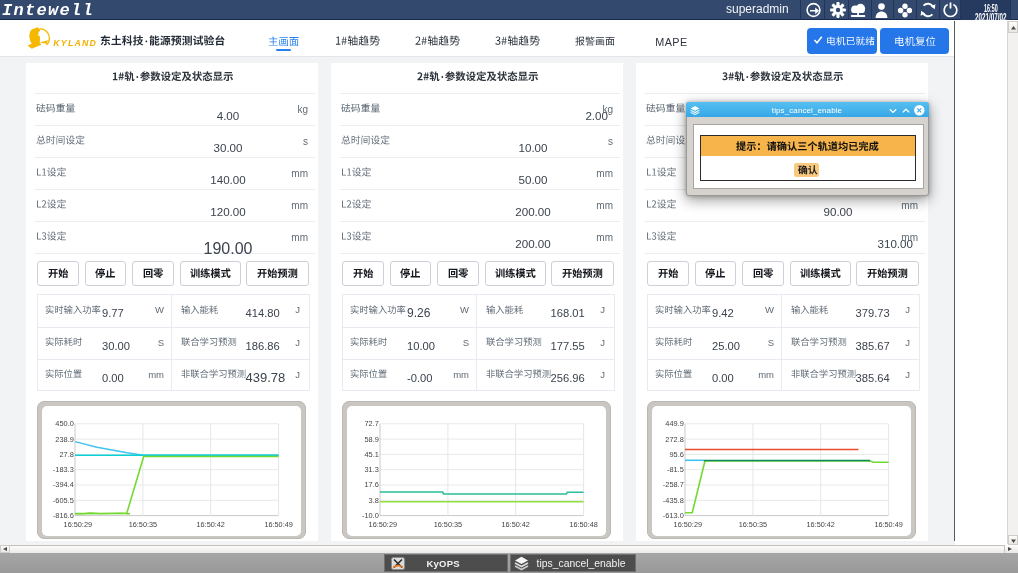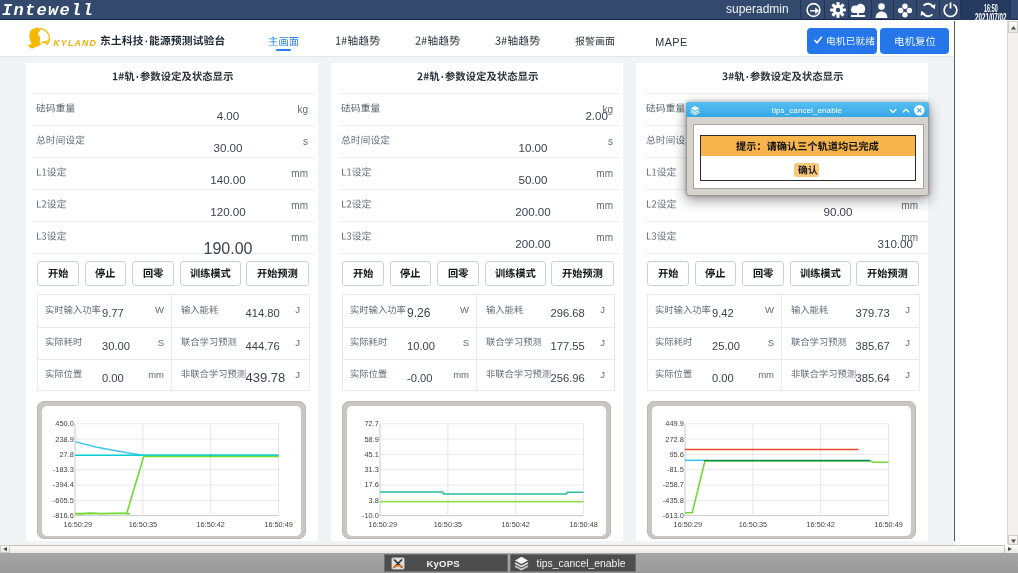--- a/index.html
+++ b/index.html
@@ -188,21 +188,21 @@
 <div style="position:absolute;left:245.5px;top:307.4px;font-size:11.2px;color:#3b434e;line-height:12.9px;font-family:'Liberation Sans',sans-serif;white-space:nowrap;">414.80</div>
 <div style="position:absolute;left:180px;top:305.4px;font-size:9.5px;color:#5f6a75;line-height:10.9px;font-family:'Liberation Sans',sans-serif;white-space:nowrap;width:120px;text-align:right;">J</div>
 <svg style="position:absolute;left:44.6px;top:337.2px;overflow:visible" width="37" height="11">
       <path d="M5 7.2C6.2 7.7 7.5 8.3 8.2 8.9L8.7 8.3C7.9 7.8 6.6 7.1 5.3 6.7ZM2.2 3C2.7 3.3 3.3 3.8 3.6 4.1L4 3.6C3.8 3.3 3.2 2.8 2.7 2.6ZM1.3 4.5C1.8 4.7 2.5 5.2 2.8 5.5L3.2 5C2.9 4.7 2.2 4.3 1.7 4ZM0.8 1.4V3.3H1.5V2.1H7.8V3.3H8.5V1.4H5.3C5.2 1.1 4.9 0.7 4.7 0.3L4 0.5C4.2 0.8 4.3 1.1 4.5 1.4ZM0.7 5.8V6.4H4C3.5 7.3 2.5 7.9 0.8 8.3C0.9 8.4 1.1 8.7 1.2 8.9C3.2 8.4 4.3 7.6 4.8 6.4H8.7V5.8H5C5.3 4.9 5.4 3.8 5.4 2.5H4.7C4.6 3.9 4.6 4.9 4.3 5.8Z M13.6 1.1V1.7H17.7V1.1ZM16.5 5.2C17 6.1 17.4 7.3 17.5 8L18.2 7.8C18 7.1 17.6 5.9 17.1 5ZM13.8 5C13.6 6 13.2 7 12.7 7.7C12.8 7.7 13.1 7.9 13.2 8C13.7 7.3 14.2 6.2 14.5 5.1ZM10.1 0.8V8.9H10.8V1.4H12.1C11.9 2 11.6 2.8 11.4 3.5C12.1 4.3 12.2 4.9 12.2 5.4C12.2 5.7 12.2 5.9 12 6C11.9 6.1 11.8 6.1 11.7 6.1C11.6 6.1 11.4 6.1 11.2 6.1C11.3 6.3 11.3 6.6 11.3 6.7C11.6 6.7 11.8 6.7 12 6.7C12.2 6.7 12.4 6.6 12.5 6.6C12.8 6.4 12.9 6 12.9 5.5C12.9 4.9 12.7 4.2 12 3.4C12.4 2.7 12.7 1.8 13 1L12.5 0.7L12.4 0.8ZM13.2 3.3V4H15.2V8C15.2 8.2 15.1 8.2 15 8.2C14.9 8.2 14.4 8.2 14 8.2C14.1 8.4 14.2 8.7 14.2 8.9C14.8 8.9 15.3 8.9 15.5 8.8C15.8 8.7 15.9 8.4 15.9 8V4H18.2V3.3Z M20.6 0.4V1.4H19.2V2H20.6V2.9H19.4V3.5H20.6V4.5H19V5.1H20.4C20 5.9 19.4 6.7 18.9 7.2C19 7.3 19.2 7.6 19.3 7.8C19.7 7.3 20.2 6.6 20.6 5.8V8.9H21.3V5.8C21.6 6.3 22 6.8 22.2 7.2L22.7 6.6C22.5 6.4 21.8 5.5 21.4 5.1H22.7V4.5H21.3V3.5H22.4V2.9H21.3V2H22.5V1.4H21.3V0.4ZM26.4 0.4C25.6 1 24.1 1.5 22.8 1.9C22.9 2 23 2.3 23 2.4C23.5 2.3 23.9 2.1 24.4 2V3.4L22.9 3.6L23 4.2L24.4 4V5.4L22.7 5.7L22.8 6.3L24.4 6.1V7.7C24.4 8.6 24.6 8.8 25.4 8.8C25.6 8.8 26.5 8.8 26.6 8.8C27.4 8.8 27.5 8.4 27.6 7.1C27.4 7.1 27.1 7 27 6.8C27 7.9 26.9 8.2 26.6 8.2C26.4 8.2 25.6 8.2 25.5 8.2C25.2 8.2 25.1 8.1 25.1 7.7V6L27.5 5.6L27.5 5L25.1 5.3V3.9L27.2 3.6L27.1 2.9L25.1 3.3V1.7C25.8 1.5 26.4 1.2 27 0.9Z M32.3 4C32.8 4.7 33.4 5.7 33.7 6.2L34.3 5.9C34 5.3 33.4 4.4 32.9 3.7ZM30.9 4.4V6.6H29.3V4.4ZM30.9 3.8H29.3V1.8H30.9ZM28.7 1.2V8H29.3V7.2H31.6V1.2ZM35 0.4V2.2H32V2.9H35V7.9C35 8.1 34.9 8.1 34.7 8.1C34.5 8.1 33.9 8.1 33.1 8.1C33.2 8.3 33.3 8.6 33.4 8.8C34.3 8.8 34.9 8.8 35.2 8.7C35.6 8.6 35.7 8.4 35.7 7.9V2.9H36.8V2.2H35.7V0.4Z" fill="#5f6a75"></path>
     </svg>
 <div style="position:absolute;left:102px;top:339.5px;font-size:11.2px;color:#3b434e;line-height:12.9px;font-family:'Liberation Sans',sans-serif;white-space:nowrap;">30.00</div>
 <div style="position:absolute;left:44px;top:337.5px;font-size:9.5px;color:#5f6a75;line-height:10.9px;font-family:'Liberation Sans',sans-serif;white-space:nowrap;width:120px;text-align:right;">S</div>
 <svg style="position:absolute;left:180.5px;top:337.2px;overflow:visible" width="56" height="11">
       <path d="M4.5 0.8C4.9 1.2 5.3 1.9 5.4 2.3L6 1.9C5.9 1.5 5.5 0.9 5.1 0.5ZM7.5 0.5C7.3 1.1 6.9 1.8 6.5 2.3H4.2V2.9H5.9V4.1L5.9 4.6H4V5.3H5.8C5.7 6.3 5.2 7.6 3.6 8.5C3.8 8.6 4.1 8.9 4.2 9C5.4 8.2 6 7.3 6.3 6.3C6.8 7.5 7.5 8.4 8.5 8.9C8.6 8.7 8.8 8.5 9 8.3C7.8 7.8 7 6.7 6.6 5.3H8.9V4.6H6.6L6.6 4.1V2.9H8.5V2.3H7.3C7.6 1.9 7.9 1.3 8.2 0.7ZM0.4 6.9 0.5 7.6 2.9 7.2V8.9H3.5V7.1L4.3 6.9L4.3 6.3L3.5 6.4V1.4H3.9V0.8H0.4V1.4H0.9V6.8ZM1.6 1.4H2.9V2.7H1.6ZM1.6 3.3H2.9V4.6H1.6ZM1.6 5.2H2.9V6.5L1.6 6.8Z M14.1 0.3C13.2 1.8 11.4 3 9.7 3.7C9.9 3.9 10.1 4.2 10.2 4.3C10.7 4.1 11.1 3.9 11.6 3.6V4.1H16.3V3.4C16.8 3.7 17.3 4 17.8 4.3C17.9 4 18.1 3.8 18.3 3.6C16.8 3 15.5 2.2 14.4 1.1L14.7 0.7ZM11.9 3.4C12.7 2.9 13.4 2.3 14 1.6C14.7 2.3 15.5 2.9 16.3 3.4ZM11.1 5.2V8.9H11.8V8.4H16.2V8.9H16.9V5.2ZM11.8 7.7V5.8H16.2V7.7Z M22.9 5V5.6H19.2V6.3H22.9V8.1C22.9 8.2 22.8 8.2 22.6 8.2C22.5 8.3 21.8 8.3 21.1 8.2C21.2 8.4 21.4 8.7 21.4 8.9C22.3 8.9 22.8 8.9 23.1 8.8C23.5 8.7 23.6 8.5 23.6 8.1V6.3H27.4V5.6H23.6V5.3C24.4 4.9 25.3 4.4 25.9 3.8L25.4 3.5L25.3 3.5H20.7V4.1H24.5C24 4.4 23.4 4.8 22.9 5ZM22.5 0.5C22.8 0.9 23.1 1.5 23.2 1.9H21.2L21.6 1.7C21.4 1.4 21 0.9 20.7 0.5L20.1 0.7C20.4 1.1 20.7 1.6 20.9 1.9H19.3V3.8H20V2.5H26.5V3.8H27.2V1.9H25.7C26 1.5 26.3 1.1 26.6 0.7L25.9 0.4C25.7 0.9 25.3 1.5 25 1.9H23.4L23.9 1.7C23.8 1.3 23.5 0.7 23.2 0.3Z M30 2.9C30.9 3.5 32 4.4 32.5 4.9L33 4.4C32.4 3.9 31.3 3 30.5 2.5ZM28.9 6.9 29.1 7.6C30.5 7.1 32.7 6.4 34.6 5.7L34.4 5.1C32.4 5.8 30.2 6.5 28.9 6.9ZM29 1.1V1.7H35.5C35.4 6 35.3 7.7 35 8C34.9 8.2 34.8 8.2 34.6 8.2C34.4 8.2 33.8 8.2 33.2 8.1C33.3 8.3 33.4 8.6 33.4 8.8C33.9 8.9 34.5 8.9 34.9 8.8C35.2 8.8 35.5 8.7 35.7 8.4C36 7.9 36.1 6.3 36.2 1.5C36.2 1.3 36.2 1.1 36.2 1.1Z M43.4 3.6V5.4C43.4 6.4 43.2 7.7 41 8.4C41.2 8.5 41.4 8.7 41.4 8.9C43.8 8 44.1 6.6 44.1 5.4V3.6ZM43.9 7.4C44.5 7.8 45.3 8.5 45.6 8.9L46.1 8.4C45.8 8 45 7.4 44.4 6.9ZM38 2.5C38.6 2.9 39.3 3.4 39.8 3.8H37.6V4.4H39.1V8.1C39.1 8.2 39.1 8.2 38.9 8.2C38.8 8.2 38.4 8.2 37.9 8.2C38 8.4 38.1 8.7 38.1 8.9C38.7 8.9 39.2 8.9 39.4 8.8C39.7 8.7 39.8 8.5 39.8 8.1V4.4H40.8C40.6 4.9 40.4 5.4 40.2 5.8L40.8 5.9C41 5.4 41.3 4.6 41.5 3.9L41.1 3.8L41 3.8H40.4L40.6 3.6C40.3 3.4 40 3.2 39.7 3C40.3 2.5 40.9 1.7 41.3 1.1L40.8 0.8L40.7 0.8H37.7V1.4H40.3C40 1.9 39.6 2.3 39.2 2.6L38.4 2.1ZM41.9 2.3V6.8H42.5V3H45.1V6.8H45.7V2.3H43.9L44.3 1.4H46.1V0.8H41.5V1.4H43.5C43.4 1.7 43.3 2.1 43.3 2.3Z M51 7.3C51.5 7.8 52 8.4 52.3 8.9L52.8 8.5C52.5 8.1 51.9 7.5 51.5 7.1ZM49.4 0.9V6.8H50V1.5H52V6.7H52.5V0.9ZM54.6 0.5V8.1C54.6 8.3 54.5 8.3 54.4 8.3C54.2 8.3 53.8 8.3 53.3 8.3C53.4 8.5 53.5 8.7 53.5 8.9C54.2 8.9 54.6 8.9 54.8 8.8C55 8.7 55.1 8.5 55.1 8.1V0.5ZM53.3 1.2V6.8H53.8V1.2ZM50.6 2.1V5.4C50.6 6.5 50.5 7.7 48.9 8.5C49 8.6 49.2 8.8 49.3 8.9C50.9 8.1 51.2 6.7 51.2 5.4V2.1ZM47.3 1C47.8 1.3 48.4 1.7 48.8 2L49.2 1.4C48.9 1.2 48.2 0.7 47.7 0.5ZM46.9 3.5C47.4 3.8 48 4.2 48.4 4.5L48.8 3.9C48.4 3.6 47.8 3.2 47.3 3ZM47 8.4 47.7 8.8C48.1 8 48.5 6.8 48.9 5.8L48.3 5.5C47.9 6.5 47.4 7.7 47 8.4Z" fill="#5f6a75"></path>
     </svg>
-<div style="position:absolute;left:245.5px;top:339.5px;font-size:11.2px;color:#3b434e;line-height:12.9px;font-family:'Liberation Sans',sans-serif;white-space:nowrap;">444.76</div>
+<div style="position:absolute;left:245.5px;top:339.5px;font-size:11.2px;color:#3b434e;line-height:12.9px;font-family:'Liberation Sans',sans-serif;white-space:nowrap;">186.86</div>
 <div style="position:absolute;left:180px;top:337.5px;font-size:9.5px;color:#5f6a75;line-height:10.9px;font-family:'Liberation Sans',sans-serif;white-space:nowrap;width:120px;text-align:right;">J</div>
 <svg style="position:absolute;left:44.6px;top:369.3px;overflow:visible" width="37" height="11">
       <path d="M5 7.2C6.2 7.7 7.5 8.3 8.2 8.9L8.7 8.3C7.9 7.8 6.6 7.1 5.3 6.7ZM2.2 3C2.7 3.3 3.3 3.8 3.6 4.1L4 3.6C3.8 3.3 3.2 2.8 2.7 2.6ZM1.3 4.5C1.8 4.7 2.5 5.2 2.8 5.5L3.2 5C2.9 4.7 2.2 4.3 1.7 4ZM0.8 1.4V3.3H1.5V2.1H7.8V3.3H8.5V1.4H5.3C5.2 1.1 4.9 0.7 4.7 0.3L4 0.5C4.2 0.8 4.3 1.1 4.5 1.4ZM0.7 5.8V6.4H4C3.5 7.3 2.5 7.9 0.8 8.3C0.9 8.4 1.1 8.7 1.2 8.9C3.2 8.4 4.3 7.6 4.8 6.4H8.7V5.8H5C5.3 4.9 5.4 3.8 5.4 2.5H4.7C4.6 3.9 4.6 4.9 4.3 5.8Z M13.6 1.1V1.7H17.7V1.1ZM16.5 5.2C17 6.1 17.4 7.3 17.5 8L18.2 7.8C18 7.1 17.6 5.9 17.1 5ZM13.8 5C13.6 6 13.2 7 12.7 7.7C12.8 7.7 13.1 7.9 13.2 8C13.7 7.3 14.2 6.2 14.5 5.1ZM10.1 0.8V8.9H10.8V1.4H12.1C11.9 2 11.6 2.8 11.4 3.5C12.1 4.3 12.2 4.9 12.2 5.4C12.2 5.7 12.2 5.9 12 6C11.9 6.1 11.8 6.1 11.7 6.1C11.6 6.1 11.4 6.1 11.2 6.1C11.3 6.3 11.3 6.6 11.3 6.7C11.6 6.7 11.8 6.7 12 6.7C12.2 6.7 12.4 6.6 12.5 6.6C12.8 6.4 12.9 6 12.9 5.5C12.9 4.9 12.7 4.2 12 3.4C12.4 2.7 12.7 1.8 13 1L12.5 0.7L12.4 0.8ZM13.2 3.3V4H15.2V8C15.2 8.2 15.1 8.2 15 8.2C14.9 8.2 14.4 8.2 14 8.2C14.1 8.4 14.2 8.7 14.2 8.9C14.8 8.9 15.3 8.9 15.5 8.8C15.8 8.7 15.9 8.4 15.9 8V4H18.2V3.3Z M22 2.1V2.7H27.1V2.1ZM22.6 3.5C22.9 4.7 23.2 6.5 23.3 7.4L24 7.2C23.9 6.3 23.6 4.6 23.3 3.3ZM23.9 0.5C24.1 0.9 24.3 1.6 24.3 2L25 1.8C24.9 1.4 24.7 0.8 24.6 0.3ZM21.6 7.9V8.5H27.5V7.9H25.6C25.9 6.6 26.3 4.8 26.5 3.4L25.8 3.2C25.6 4.6 25.3 6.6 24.9 7.9ZM21.3 0.4C20.7 1.8 19.9 3.2 19 4.1C19.1 4.3 19.3 4.6 19.4 4.8C19.7 4.5 20 4.1 20.3 3.7V8.9H21V2.6C21.3 2 21.7 1.3 21.9 0.6Z M34 1.2H35.5V2.1H34ZM31.8 1.2H33.3V2.1H31.8ZM29.7 1.2H31.1V2.1H29.7ZM29.7 4.2V8.1H28.4V8.6H36.7V8.1H35.4V4.2H32.5L32.6 3.7H36.5V3.1H32.7L32.8 2.6H36.2V0.7H29V2.6H32.1L32 3.1H28.5V3.7H32L31.8 4.2ZM30.3 8.1V7.6H34.7V8.1ZM30.3 5.6H34.7V6.2H30.3ZM30.3 5.2V4.7H34.7V5.2ZM30.3 6.6H34.7V7.1H30.3Z" fill="#5f6a75"></path>
     </svg>
 <div style="position:absolute;left:102px;top:371.59999999999997px;font-size:11.2px;color:#3b434e;line-height:12.9px;font-family:'Liberation Sans',sans-serif;white-space:nowrap;">0.00</div>
 <div style="position:absolute;left:44px;top:369.59999999999997px;font-size:9.5px;color:#5f6a75;line-height:10.9px;font-family:'Liberation Sans',sans-serif;white-space:nowrap;width:120px;text-align:right;">mm</div>
 <svg style="position:absolute;left:180.5px;top:369.3px;overflow:visible" width="65" height="11">
       <path d="M5.4 0.4V8.9H6.1V6.7H8.9V6H6.1V4.5H8.6V3.9H6.1V2.5H8.8V1.8H6.1V0.4ZM0.5 6V6.7H3.3V8.9H4V0.4H3.3V1.8H0.7V2.5H3.3V3.9H0.9V4.5H3.3V6Z M13.8 0.8C14.2 1.2 14.6 1.9 14.7 2.3L15.3 1.9C15.2 1.5 14.8 0.9 14.4 0.5ZM16.8 0.5C16.6 1.1 16.2 1.8 15.8 2.3H13.5V2.9H15.2V4.1L15.2 4.6H13.3V5.3H15.1C15 6.3 14.5 7.6 12.9 8.5C13.1 8.6 13.4 8.9 13.5 9C14.7 8.2 15.3 7.3 15.6 6.3C16.1 7.5 16.8 8.4 17.8 8.9C17.9 8.7 18.1 8.5 18.3 8.3C17.1 7.8 16.3 6.7 15.9 5.3H18.2V4.6H15.9L15.9 4.1V2.9H17.8V2.3H16.6C16.9 1.9 17.2 1.3 17.5 0.7ZM9.7 6.9 9.8 7.6 12.2 7.2V8.9H12.8V7.1L13.6 6.9L13.6 6.3L12.8 6.4V1.4H13.2V0.8H9.7V1.4H10.2V6.8ZM10.9 1.4H12.2V2.7H10.9ZM10.9 3.3H12.2V4.6H10.9ZM10.9 5.2H12.2V6.5L10.9 6.8Z M23.4 0.3C22.5 1.8 20.7 3 19 3.7C19.2 3.9 19.4 4.2 19.5 4.3C20 4.1 20.4 3.9 20.9 3.6V4.1H25.6V3.4C26.1 3.7 26.6 4 27.1 4.3C27.2 4 27.4 3.8 27.6 3.6C26.1 3 24.8 2.2 23.7 1.1L24 0.7ZM21.2 3.4C22 2.9 22.7 2.3 23.3 1.6C24 2.3 24.8 2.9 25.6 3.4ZM20.4 5.2V8.9H21.1V8.4H25.5V8.9H26.2V5.2ZM21.1 7.7V5.8H25.5V7.7Z M32.2 5V5.6H28.5V6.3H32.2V8.1C32.2 8.2 32.1 8.2 31.9 8.2C31.8 8.3 31.1 8.3 30.4 8.2C30.5 8.4 30.7 8.7 30.7 8.9C31.6 8.9 32.1 8.9 32.4 8.8C32.8 8.7 32.9 8.5 32.9 8.1V6.3H36.7V5.6H32.9V5.3C33.7 4.9 34.6 4.4 35.2 3.8L34.7 3.5L34.6 3.5H30V4.1H33.8C33.3 4.4 32.7 4.8 32.2 5ZM31.8 0.5C32.1 0.9 32.4 1.5 32.6 1.9H30.5L30.9 1.7C30.7 1.4 30.3 0.9 30 0.5L29.4 0.7C29.7 1.1 30 1.6 30.2 1.9H28.6V3.8H29.3V2.5H35.8V3.8H36.5V1.9H35C35.3 1.5 35.6 1.1 35.9 0.7L35.2 0.4C35 0.9 34.6 1.5 34.3 1.9H32.7L33.2 1.7C33.1 1.3 32.8 0.7 32.5 0.3Z M39.3 2.9C40.2 3.5 41.3 4.4 41.8 4.9L42.3 4.4C41.7 3.9 40.6 3 39.8 2.5ZM38.2 6.9 38.4 7.6C39.8 7.1 42 6.4 43.9 5.7L43.7 5.1C41.7 5.8 39.5 6.5 38.2 6.9ZM38.3 1.1V1.7H44.8C44.7 6 44.6 7.7 44.3 8C44.2 8.2 44.1 8.2 43.9 8.2C43.7 8.2 43.1 8.2 42.5 8.1C42.6 8.3 42.7 8.6 42.7 8.8C43.2 8.9 43.8 8.9 44.2 8.8C44.5 8.8 44.8 8.7 45 8.4C45.3 7.9 45.4 6.3 45.5 1.5C45.5 1.3 45.5 1.1 45.5 1.1Z M52.7 3.6V5.4C52.7 6.4 52.5 7.7 50.3 8.4C50.5 8.5 50.7 8.7 50.7 8.9C53.1 8 53.4 6.6 53.4 5.4V3.6ZM53.2 7.4C53.8 7.8 54.6 8.5 54.9 8.9L55.4 8.4C55.1 8 54.3 7.4 53.7 6.9ZM47.3 2.5C47.9 2.9 48.6 3.4 49.1 3.8H46.9V4.4H48.4V8.1C48.4 8.2 48.4 8.2 48.2 8.2C48.1 8.2 47.7 8.2 47.2 8.2C47.3 8.4 47.4 8.7 47.4 8.9C48 8.9 48.5 8.9 48.7 8.8C49 8.7 49.1 8.5 49.1 8.1V4.4H50.1C49.9 4.9 49.7 5.4 49.5 5.8L50.1 5.9C50.3 5.4 50.6 4.6 50.8 3.9L50.4 3.8L50.3 3.8H49.7L49.9 3.6C49.6 3.4 49.3 3.2 49 3C49.6 2.5 50.2 1.7 50.6 1.1L50.1 0.8L50 0.8H47V1.4H49.6C49.3 1.9 48.9 2.3 48.5 2.6L47.7 2.1ZM51.1 2.3V6.8H51.8V3H54.4V6.8H55V2.3H53.2L53.6 1.4H55.4V0.8H50.8V1.4H52.8C52.7 1.7 52.6 2.1 52.6 2.3Z M60.3 7.3C60.8 7.8 61.3 8.4 61.6 8.9L62.1 8.5C61.8 8.1 61.2 7.5 60.8 7.1ZM58.7 0.9V6.8H59.3V1.5H61.3V6.7H61.8V0.9ZM63.9 0.5V8.1C63.9 8.3 63.8 8.3 63.7 8.3C63.5 8.3 63.1 8.3 62.6 8.3C62.7 8.5 62.8 8.7 62.8 8.9C63.5 8.9 63.9 8.9 64.1 8.8C64.3 8.7 64.4 8.5 64.4 8.1V0.5ZM62.6 1.2V6.8H63.1V1.2ZM59.9 2.1V5.4C59.9 6.5 59.8 7.7 58.2 8.5C58.3 8.6 58.5 8.8 58.6 8.9C60.2 8.1 60.5 6.7 60.5 5.4V2.1ZM56.6 1C57.1 1.3 57.7 1.7 58.1 2L58.5 1.4C58.2 1.2 57.5 0.7 57 0.5ZM56.2 3.5C56.7 3.8 57.3 4.2 57.7 4.5L58.1 3.9C57.7 3.6 57.1 3.2 56.6 3ZM56.3 8.4 57 8.8C57.4 8 57.8 6.8 58.2 5.8L57.6 5.5C57.2 6.5 56.7 7.7 56.3 8.4Z" fill="#5f6a75"></path>
     </svg>
 <div style="position:absolute;left:245.5px;top:371.59999999999997px;font-size:13px;color:#3b434e;line-height:12.9px;font-family:'Liberation Sans',sans-serif;white-space:nowrap;">439.78</div>
@@ -269,21 +269,21 @@
 <div style="position:absolute;left:341.9px;top:326.5px;width:273.1px;height:1px;background:#e7eaf0;"></div>
 <div style="position:absolute;left:341.9px;top:358.59999999999997px;width:273.1px;height:1px;background:#e7eaf0;"></div>
 <svg style="position:absolute;left:349.6px;top:305.1px;overflow:visible" width="56" height="11">
       <path d="M5 7.2C6.2 7.7 7.5 8.3 8.2 8.9L8.7 8.3C7.9 7.8 6.6 7.1 5.3 6.7ZM2.2 3C2.7 3.3 3.3 3.8 3.6 4.1L4 3.6C3.8 3.3 3.2 2.8 2.7 2.6ZM1.3 4.5C1.8 4.7 2.5 5.2 2.8 5.5L3.2 5C2.9 4.7 2.2 4.3 1.7 4ZM0.8 1.4V3.3H1.5V2.1H7.8V3.3H8.5V1.4H5.3C5.2 1.1 4.9 0.7 4.7 0.3L4 0.5C4.2 0.8 4.3 1.1 4.5 1.4ZM0.7 5.8V6.4H4C3.5 7.3 2.5 7.9 0.8 8.3C0.9 8.4 1.1 8.7 1.2 8.9C3.2 8.4 4.3 7.6 4.8 6.4H8.7V5.8H5C5.3 4.9 5.4 3.8 5.4 2.5H4.7C4.6 3.9 4.6 4.9 4.3 5.8Z M13.7 4C14.2 4.7 14.8 5.7 15.1 6.2L15.7 5.9C15.4 5.3 14.8 4.4 14.3 3.7ZM12.3 4.4V6.6H10.7V4.4ZM12.3 3.8H10.7V1.8H12.3ZM10.1 1.2V8H10.7V7.2H13V1.2ZM16.4 0.4V2.2H13.4V2.9H16.4V7.9C16.4 8.1 16.3 8.1 16.1 8.1C15.9 8.1 15.3 8.1 14.5 8.1C14.6 8.3 14.7 8.6 14.8 8.8C15.7 8.8 16.3 8.8 16.6 8.7C17 8.6 17.1 8.4 17.1 7.9V2.9H18.2V2.2H17.1V0.4Z M25.4 4V7.4H26V4ZM26.6 3.7V8.1C26.6 8.2 26.6 8.3 26.5 8.3C26.3 8.3 26 8.3 25.5 8.3C25.6 8.4 25.7 8.7 25.7 8.8C26.3 8.8 26.7 8.8 26.9 8.7C27.1 8.6 27.2 8.5 27.2 8.1V3.7ZM19.3 5.1C19.3 5 19.6 5 19.9 5H20.6V6.3C20 6.4 19.4 6.5 19 6.6L19.1 7.3L20.6 6.9V8.9H21.3V6.8L22 6.5L22 6L21.3 6.1V5H22V4.3H21.3V2.9H20.6V4.3H19.8C20.1 3.7 20.3 2.9 20.5 2.1H22V1.5H20.6C20.7 1.2 20.7 0.8 20.8 0.5L20.1 0.4C20.1 0.7 20.1 1.1 20 1.5H19V2.1H19.9C19.7 2.9 19.5 3.5 19.4 3.8C19.3 4.2 19.2 4.5 19 4.5C19.1 4.7 19.2 5 19.3 5.1ZM24.7 0.3C24.1 1.3 23 2.2 21.8 2.8C22 2.9 22.2 3.1 22.3 3.3C22.5 3.2 22.8 3 23 2.8V3.2H26.5V2.8C26.7 2.9 27 3.1 27.2 3.2C27.3 3 27.5 2.8 27.7 2.6C26.7 2.2 25.8 1.7 25.1 0.9L25.3 0.6ZM23.3 2.7C23.8 2.3 24.3 1.8 24.7 1.4C25.2 1.9 25.7 2.3 26.3 2.7ZM24.3 4.4V5.1H23V4.4ZM22.5 3.9V8.9H23V7H24.3V8.2C24.3 8.3 24.3 8.3 24.2 8.3C24.1 8.3 23.9 8.3 23.6 8.3C23.7 8.5 23.8 8.7 23.8 8.9C24.2 8.9 24.5 8.9 24.7 8.8C24.8 8.7 24.9 8.5 24.9 8.2V3.9ZM23 5.7H24.3V6.4H23Z M30.6 1.2C31.3 1.6 31.7 2.1 32.1 2.7C31.5 5.3 30.4 7.2 28.3 8.3C28.5 8.4 28.8 8.7 28.9 8.9C30.8 7.8 32 6.1 32.7 3.6C33.7 5.5 34.4 7.6 36.5 8.8C36.6 8.6 36.7 8.2 36.9 8C33.8 6.2 34 2.7 31.1 0.6Z M37.6 6.5 37.7 7.2C38.7 6.9 40.1 6.6 41.3 6.2L41.2 5.5L39.7 5.9V2.1H41.1V1.5H37.7V2.1H39.1V6.1C38.5 6.3 38 6.4 37.6 6.5ZM42.8 0.5C42.8 1.2 42.7 1.9 42.7 2.5H41.2V3.2H42.7C42.6 5.4 42 7.3 40.1 8.4C40.2 8.5 40.5 8.8 40.6 8.9C42.7 7.7 43.2 5.6 43.4 3.2H45.2C45.1 6.5 45 7.7 44.7 8C44.6 8.2 44.5 8.2 44.3 8.2C44.1 8.2 43.6 8.2 43 8.1C43.1 8.3 43.2 8.6 43.2 8.8C43.7 8.8 44.3 8.9 44.6 8.8C44.9 8.8 45.1 8.7 45.3 8.5C45.7 8 45.8 6.7 45.9 2.8C45.9 2.8 45.9 2.5 45.9 2.5H43.4C43.4 1.9 43.4 1.2 43.4 0.5Z M54.2 2.2C53.9 2.6 53.3 3.1 52.9 3.4L53.4 3.7C53.8 3.4 54.4 3 54.8 2.6ZM47 5 47.4 5.6C48 5.3 48.8 4.9 49.5 4.5L49.3 4C48.5 4.4 47.6 4.8 47 5ZM47.3 2.6C47.8 2.9 48.4 3.4 48.7 3.7L49.2 3.3C48.9 3 48.3 2.5 47.8 2.2ZM52.8 4.4C53.4 4.8 54.2 5.3 54.6 5.7L55.1 5.3C54.7 4.9 53.9 4.4 53.3 4ZM47 6.3V7H50.8V8.9H51.5V7H55.3V6.3H51.5V5.5H50.8V6.3ZM50.5 0.5C50.7 0.7 50.9 1 51 1.2H47.2V1.9H50.6C50.3 2.3 50 2.7 49.9 2.8C49.7 3 49.6 3.1 49.4 3.1C49.5 3.3 49.6 3.6 49.6 3.7C49.8 3.6 50 3.6 51.1 3.5C50.6 4 50.2 4.3 50 4.5C49.7 4.7 49.5 4.9 49.3 4.9C49.3 5.1 49.4 5.4 49.5 5.5C49.7 5.5 50 5.4 52.4 5.2C52.5 5.4 52.6 5.5 52.7 5.7L53.2 5.4C53 5 52.6 4.3 52.1 3.9L51.6 4.1C51.8 4.2 51.9 4.5 52.1 4.7L50.4 4.8C51.3 4.1 52.1 3.3 52.8 2.5L52.2 2.1C52.1 2.4 51.8 2.7 51.6 2.9L50.4 3C50.7 2.7 51 2.3 51.3 1.9H55.3V1.2H51.8C51.7 0.9 51.4 0.6 51.2 0.3Z" fill="#5f6a75"></path>
     </svg>
 <div style="position:absolute;left:407px;top:307.4px;font-size:12px;color:#3b434e;line-height:12.9px;font-family:'Liberation Sans',sans-serif;white-space:nowrap;">9.26</div>
 <div style="position:absolute;left:349px;top:305.4px;font-size:9.5px;color:#5f6a75;line-height:10.9px;font-family:'Liberation Sans',sans-serif;white-space:nowrap;width:120px;text-align:right;">W</div>
 <svg style="position:absolute;left:485.5px;top:305.1px;overflow:visible" width="37" height="11">
       <path d="M6.8 4V7.4H7.4V4ZM8 3.7V8.1C8 8.2 8 8.3 7.9 8.3C7.7 8.3 7.4 8.3 6.9 8.3C7 8.4 7.1 8.7 7.1 8.8C7.7 8.8 8.1 8.8 8.3 8.7C8.5 8.6 8.6 8.5 8.6 8.1V3.7ZM0.7 5.1C0.7 5 1 5 1.3 5H2V6.3C1.4 6.4 0.8 6.5 0.4 6.6L0.5 7.3L2 6.9V8.9H2.7V6.8L3.4 6.5L3.4 6L2.7 6.1V5H3.4V4.3H2.7V2.9H2V4.3H1.2C1.5 3.7 1.7 2.9 1.9 2.1H3.4V1.5H2C2.1 1.2 2.1 0.8 2.2 0.5L1.5 0.4C1.5 0.7 1.5 1.1 1.4 1.5H0.4V2.1H1.3C1.1 2.9 0.9 3.5 0.8 3.8C0.7 4.2 0.6 4.5 0.4 4.5C0.5 4.7 0.6 5 0.7 5.1ZM6.1 0.3C5.5 1.3 4.4 2.2 3.2 2.8C3.4 2.9 3.6 3.1 3.7 3.3C3.9 3.2 4.2 3 4.4 2.8V3.2H7.9V2.8C8.1 2.9 8.4 3.1 8.6 3.2C8.7 3 8.9 2.8 9.1 2.6C8.1 2.2 7.2 1.7 6.5 0.9L6.7 0.6ZM4.7 2.7C5.2 2.3 5.7 1.8 6.1 1.4C6.6 1.9 7.1 2.3 7.7 2.7ZM5.7 4.4V5.1H4.4V4.4ZM3.9 3.9V8.9H4.4V7H5.7V8.2C5.7 8.3 5.7 8.3 5.6 8.3C5.5 8.3 5.3 8.3 5 8.3C5.1 8.5 5.2 8.7 5.2 8.9C5.6 8.9 5.9 8.9 6.1 8.8C6.2 8.7 6.3 8.5 6.3 8.2V3.9ZM4.4 5.7H5.7V6.4H4.4Z M12 1.2C12.7 1.6 13.1 2.1 13.5 2.7C12.9 5.3 11.8 7.2 9.7 8.3C9.9 8.4 10.2 8.7 10.3 8.9C12.2 7.8 13.4 6.1 14.1 3.6C15.1 5.5 15.8 7.6 17.9 8.8C18 8.6 18.1 8.2 18.3 8C15.2 6.2 15.4 2.7 12.5 0.6Z M22.2 4.3V5.1H20.2V4.3ZM19.5 3.7V8.9H20.2V7H22.2V8.1C22.2 8.2 22.1 8.3 22 8.3C21.9 8.3 21.5 8.3 21 8.3C21.1 8.4 21.2 8.7 21.3 8.9C21.9 8.9 22.3 8.9 22.5 8.8C22.8 8.7 22.9 8.5 22.9 8.1V3.7ZM20.2 5.6H22.2V6.5H20.2ZM26.6 1.1C26 1.3 25.2 1.7 24.4 2V0.4H23.7V3.5C23.7 4.2 24 4.5 24.8 4.5C25 4.5 26.2 4.5 26.4 4.5C27.2 4.5 27.4 4.1 27.5 3C27.3 3 27 2.9 26.9 2.7C26.8 3.7 26.7 3.8 26.4 3.8C26.1 3.8 25.1 3.8 24.9 3.8C24.5 3.8 24.4 3.8 24.4 3.5V2.5C25.3 2.3 26.3 1.9 27 1.6ZM26.7 5.2C26.2 5.6 25.3 5.9 24.4 6.2V4.7H23.7V7.9C23.7 8.6 24 8.8 24.9 8.8C25.1 8.8 26.3 8.8 26.5 8.8C27.3 8.8 27.5 8.5 27.6 7.3C27.4 7.2 27.1 7.1 26.9 7C26.9 8 26.8 8.2 26.4 8.2C26.2 8.2 25.1 8.2 24.9 8.2C24.5 8.2 24.4 8.2 24.4 7.9V6.8C25.4 6.5 26.4 6.2 27.1 5.7ZM19.4 3C19.6 3 19.9 2.9 22.5 2.7C22.5 2.9 22.6 3.1 22.7 3.2L23.3 2.9C23.1 2.4 22.6 1.6 22.1 0.9L21.5 1.2C21.7 1.5 22 1.8 22.2 2.2L20.1 2.3C20.5 1.8 20.9 1.2 21.3 0.6L20.5 0.4C20.2 1.1 19.7 1.8 19.6 2C19.4 2.2 19.3 2.3 19.1 2.4C19.2 2.6 19.3 2.9 19.4 3Z M29.9 0.4V1.4H28.5V2H29.9V2.9H28.7V3.5H29.9V4.5H28.3V5.1H29.7C29.3 5.9 28.7 6.7 28.2 7.2C28.3 7.3 28.5 7.6 28.6 7.8C29 7.3 29.5 6.6 29.9 5.8V8.9H30.6V5.8C30.9 6.3 31.3 6.8 31.5 7.2L32 6.6C31.8 6.4 31.1 5.5 30.7 5.1H32V4.5H30.6V3.5H31.7V2.9H30.6V2H31.8V1.4H30.6V0.4ZM35.7 0.4C34.9 1 33.4 1.5 32.1 1.9C32.2 2 32.3 2.3 32.3 2.4C32.8 2.3 33.2 2.1 33.7 2V3.4L32.2 3.6L32.3 4.2L33.7 4V5.4L32 5.7L32.1 6.3L33.7 6.1V7.7C33.7 8.6 33.9 8.8 34.7 8.8C34.9 8.8 35.8 8.8 35.9 8.8C36.7 8.8 36.8 8.4 36.9 7.1C36.7 7.1 36.4 7 36.3 6.8C36.3 7.9 36.2 8.2 35.9 8.2C35.7 8.2 34.9 8.2 34.8 8.2C34.5 8.2 34.4 8.1 34.4 7.7V6L36.8 5.6L36.8 5L34.4 5.3V3.9L36.5 3.6L36.4 2.9L34.4 3.3V1.7C35.1 1.5 35.7 1.2 36.3 0.9Z" fill="#5f6a75"></path>
     </svg>
-<div style="position:absolute;left:550.5px;top:307.4px;font-size:11.2px;color:#3b434e;line-height:12.9px;font-family:'Liberation Sans',sans-serif;white-space:nowrap;">296.68</div>
+<div style="position:absolute;left:550.5px;top:307.4px;font-size:11.2px;color:#3b434e;line-height:12.9px;font-family:'Liberation Sans',sans-serif;white-space:nowrap;">168.01</div>
 <div style="position:absolute;left:485px;top:305.4px;font-size:9.5px;color:#5f6a75;line-height:10.9px;font-family:'Liberation Sans',sans-serif;white-space:nowrap;width:120px;text-align:right;">J</div>
 <svg style="position:absolute;left:349.6px;top:337.2px;overflow:visible" width="37" height="11">
       <path d="M5 7.2C6.2 7.7 7.5 8.3 8.2 8.9L8.7 8.3C7.9 7.8 6.6 7.1 5.3 6.7ZM2.2 3C2.7 3.3 3.3 3.8 3.6 4.1L4 3.6C3.8 3.3 3.2 2.8 2.7 2.6ZM1.3 4.5C1.8 4.7 2.5 5.2 2.8 5.5L3.2 5C2.9 4.7 2.2 4.3 1.7 4ZM0.8 1.4V3.3H1.5V2.1H7.8V3.3H8.5V1.4H5.3C5.2 1.1 4.9 0.7 4.7 0.3L4 0.5C4.2 0.8 4.3 1.1 4.5 1.4ZM0.7 5.8V6.4H4C3.5 7.3 2.5 7.9 0.8 8.3C0.9 8.4 1.1 8.7 1.2 8.9C3.2 8.4 4.3 7.6 4.8 6.4H8.7V5.8H5C5.3 4.9 5.4 3.8 5.4 2.5H4.7C4.6 3.9 4.6 4.9 4.3 5.8Z M13.6 1.1V1.7H17.7V1.1ZM16.5 5.2C17 6.1 17.4 7.3 17.5 8L18.2 7.8C18 7.1 17.6 5.9 17.1 5ZM13.8 5C13.6 6 13.2 7 12.7 7.7C12.8 7.7 13.1 7.9 13.2 8C13.7 7.3 14.2 6.2 14.5 5.1ZM10.1 0.8V8.9H10.8V1.4H12.1C11.9 2 11.6 2.8 11.4 3.5C12.1 4.3 12.2 4.9 12.2 5.4C12.2 5.7 12.2 5.9 12 6C11.9 6.1 11.8 6.1 11.7 6.1C11.6 6.1 11.4 6.1 11.2 6.1C11.3 6.3 11.3 6.6 11.3 6.7C11.6 6.7 11.8 6.7 12 6.7C12.2 6.7 12.4 6.6 12.5 6.6C12.8 6.4 12.9 6 12.9 5.5C12.9 4.9 12.7 4.2 12 3.4C12.4 2.7 12.7 1.8 13 1L12.5 0.7L12.4 0.8ZM13.2 3.3V4H15.2V8C15.2 8.2 15.1 8.2 15 8.2C14.9 8.2 14.4 8.2 14 8.2C14.1 8.4 14.2 8.7 14.2 8.9C14.8 8.9 15.3 8.9 15.5 8.8C15.8 8.7 15.9 8.4 15.9 8V4H18.2V3.3Z M20.6 0.4V1.4H19.2V2H20.6V2.9H19.4V3.5H20.6V4.5H19V5.1H20.4C20 5.9 19.4 6.7 18.9 7.2C19 7.3 19.2 7.6 19.3 7.8C19.7 7.3 20.2 6.6 20.6 5.8V8.9H21.3V5.8C21.6 6.3 22 6.8 22.2 7.2L22.7 6.6C22.5 6.4 21.8 5.5 21.4 5.1H22.7V4.5H21.3V3.5H22.4V2.9H21.3V2H22.5V1.4H21.3V0.4ZM26.4 0.4C25.6 1 24.1 1.5 22.8 1.9C22.9 2 23 2.3 23 2.4C23.5 2.3 23.9 2.1 24.4 2V3.4L22.9 3.6L23 4.2L24.4 4V5.4L22.7 5.7L22.8 6.3L24.4 6.1V7.7C24.4 8.6 24.6 8.8 25.4 8.8C25.6 8.8 26.5 8.8 26.6 8.8C27.4 8.8 27.5 8.4 27.6 7.1C27.4 7.1 27.1 7 27 6.8C27 7.9 26.9 8.2 26.6 8.2C26.4 8.2 25.6 8.2 25.5 8.2C25.2 8.2 25.1 8.1 25.1 7.7V6L27.5 5.6L27.5 5L25.1 5.3V3.9L27.2 3.6L27.1 2.9L25.1 3.3V1.7C25.8 1.5 26.4 1.2 27 0.9Z M32.3 4C32.8 4.7 33.4 5.7 33.7 6.2L34.3 5.9C34 5.3 33.4 4.4 32.9 3.7ZM30.9 4.4V6.6H29.3V4.4ZM30.9 3.8H29.3V1.8H30.9ZM28.7 1.2V8H29.3V7.2H31.6V1.2ZM35 0.4V2.2H32V2.9H35V7.9C35 8.1 34.9 8.1 34.7 8.1C34.5 8.1 33.9 8.1 33.1 8.1C33.2 8.3 33.3 8.6 33.4 8.8C34.3 8.8 34.9 8.8 35.2 8.7C35.6 8.6 35.7 8.4 35.7 7.9V2.9H36.8V2.2H35.7V0.4Z" fill="#5f6a75"></path>
     </svg>
 <div style="position:absolute;left:407px;top:339.5px;font-size:11.2px;color:#3b434e;line-height:12.9px;font-family:'Liberation Sans',sans-serif;white-space:nowrap;">10.00</div>
 <div style="position:absolute;left:349px;top:337.5px;font-size:9.5px;color:#5f6a75;line-height:10.9px;font-family:'Liberation Sans',sans-serif;white-space:nowrap;width:120px;text-align:right;">S</div>
 <svg style="position:absolute;left:485.5px;top:337.2px;overflow:visible" width="56" height="11">
       <path d="M4.5 0.8C4.9 1.2 5.3 1.9 5.4 2.3L6 1.9C5.9 1.5 5.5 0.9 5.1 0.5ZM7.5 0.5C7.3 1.1 6.9 1.8 6.5 2.3H4.2V2.9H5.9V4.1L5.9 4.6H4V5.3H5.8C5.7 6.3 5.2 7.6 3.6 8.5C3.8 8.6 4.1 8.9 4.2 9C5.4 8.2 6 7.3 6.3 6.3C6.8 7.5 7.5 8.4 8.5 8.9C8.6 8.7 8.8 8.5 9 8.3C7.8 7.8 7 6.7 6.6 5.3H8.9V4.6H6.6L6.6 4.1V2.9H8.5V2.3H7.3C7.6 1.9 7.9 1.3 8.2 0.7ZM0.4 6.9 0.5 7.6 2.9 7.2V8.9H3.5V7.1L4.3 6.9L4.3 6.3L3.5 6.4V1.4H3.9V0.8H0.4V1.4H0.9V6.8ZM1.6 1.4H2.9V2.7H1.6ZM1.6 3.3H2.9V4.6H1.6ZM1.6 5.2H2.9V6.5L1.6 6.8Z M14.1 0.3C13.2 1.8 11.4 3 9.7 3.7C9.9 3.9 10.1 4.2 10.2 4.3C10.7 4.1 11.1 3.9 11.6 3.6V4.1H16.3V3.4C16.8 3.7 17.3 4 17.8 4.3C17.9 4 18.1 3.8 18.3 3.6C16.8 3 15.5 2.2 14.4 1.1L14.7 0.7ZM11.9 3.4C12.7 2.9 13.4 2.3 14 1.6C14.7 2.3 15.5 2.9 16.3 3.4ZM11.1 5.2V8.9H11.8V8.4H16.2V8.9H16.9V5.2ZM11.8 7.7V5.8H16.2V7.7Z M22.9 5V5.6H19.2V6.3H22.9V8.1C22.9 8.2 22.8 8.2 22.6 8.2C22.5 8.3 21.8 8.3 21.1 8.2C21.2 8.4 21.4 8.7 21.4 8.9C22.3 8.9 22.8 8.9 23.1 8.8C23.5 8.7 23.6 8.5 23.6 8.1V6.3H27.4V5.6H23.6V5.3C24.4 4.9 25.3 4.4 25.9 3.8L25.4 3.5L25.3 3.5H20.7V4.1H24.5C24 4.4 23.4 4.8 22.9 5ZM22.5 0.5C22.8 0.9 23.1 1.5 23.2 1.9H21.2L21.6 1.7C21.4 1.4 21 0.9 20.7 0.5L20.1 0.7C20.4 1.1 20.7 1.6 20.9 1.9H19.3V3.8H20V2.5H26.5V3.8H27.2V1.9H25.7C26 1.5 26.3 1.1 26.6 0.7L25.9 0.4C25.7 0.9 25.3 1.5 25 1.9H23.4L23.9 1.7C23.8 1.3 23.5 0.7 23.2 0.3Z M30 2.9C30.9 3.5 32 4.4 32.5 4.9L33 4.4C32.4 3.9 31.3 3 30.5 2.5ZM28.9 6.9 29.1 7.6C30.5 7.1 32.7 6.4 34.6 5.7L34.4 5.1C32.4 5.8 30.2 6.5 28.9 6.9ZM29 1.1V1.7H35.5C35.4 6 35.3 7.7 35 8C34.9 8.2 34.8 8.2 34.6 8.2C34.4 8.2 33.8 8.2 33.2 8.1C33.3 8.3 33.4 8.6 33.4 8.8C33.9 8.9 34.5 8.9 34.9 8.8C35.2 8.8 35.5 8.7 35.7 8.4C36 7.9 36.1 6.3 36.2 1.5C36.2 1.3 36.2 1.1 36.2 1.1Z M43.4 3.6V5.4C43.4 6.4 43.2 7.7 41 8.4C41.2 8.5 41.4 8.7 41.4 8.9C43.8 8 44.1 6.6 44.1 5.4V3.6ZM43.9 7.4C44.5 7.8 45.3 8.5 45.6 8.9L46.1 8.4C45.8 8 45 7.4 44.4 6.9ZM38 2.5C38.6 2.9 39.3 3.4 39.8 3.8H37.6V4.4H39.1V8.1C39.1 8.2 39.1 8.2 38.9 8.2C38.8 8.2 38.4 8.2 37.9 8.2C38 8.4 38.1 8.7 38.1 8.9C38.7 8.9 39.2 8.9 39.4 8.8C39.7 8.7 39.8 8.5 39.8 8.1V4.4H40.8C40.6 4.9 40.4 5.4 40.2 5.8L40.8 5.9C41 5.4 41.3 4.6 41.5 3.9L41.1 3.8L41 3.8H40.4L40.6 3.6C40.3 3.4 40 3.2 39.7 3C40.3 2.5 40.9 1.7 41.3 1.1L40.8 0.8L40.7 0.8H37.7V1.4H40.3C40 1.9 39.6 2.3 39.2 2.6L38.4 2.1ZM41.9 2.3V6.8H42.5V3H45.1V6.8H45.7V2.3H43.9L44.3 1.4H46.1V0.8H41.5V1.4H43.5C43.4 1.7 43.3 2.1 43.3 2.3Z M51 7.3C51.5 7.8 52 8.4 52.3 8.9L52.8 8.5C52.5 8.1 51.9 7.5 51.5 7.1ZM49.4 0.9V6.8H50V1.5H52V6.7H52.5V0.9ZM54.6 0.5V8.1C54.6 8.3 54.5 8.3 54.4 8.3C54.2 8.3 53.8 8.3 53.3 8.3C53.4 8.5 53.5 8.7 53.5 8.9C54.2 8.9 54.6 8.9 54.8 8.8C55 8.7 55.1 8.5 55.1 8.1V0.5ZM53.3 1.2V6.8H53.8V1.2ZM50.6 2.1V5.4C50.6 6.5 50.5 7.7 48.9 8.5C49 8.6 49.2 8.8 49.3 8.9C50.9 8.1 51.2 6.7 51.2 5.4V2.1ZM47.3 1C47.8 1.3 48.4 1.7 48.8 2L49.2 1.4C48.9 1.2 48.2 0.7 47.7 0.5ZM46.9 3.5C47.4 3.8 48 4.2 48.4 4.5L48.8 3.9C48.4 3.6 47.8 3.2 47.3 3ZM47 8.4 47.7 8.8C48.1 8 48.5 6.8 48.9 5.8L48.3 5.5C47.9 6.5 47.4 7.7 47 8.4Z" fill="#5f6a75"></path>
     </svg>
 <div style="position:absolute;left:550.5px;top:339.5px;font-size:11.2px;color:#3b434e;line-height:12.9px;font-family:'Liberation Sans',sans-serif;white-space:nowrap;">177.55</div>

